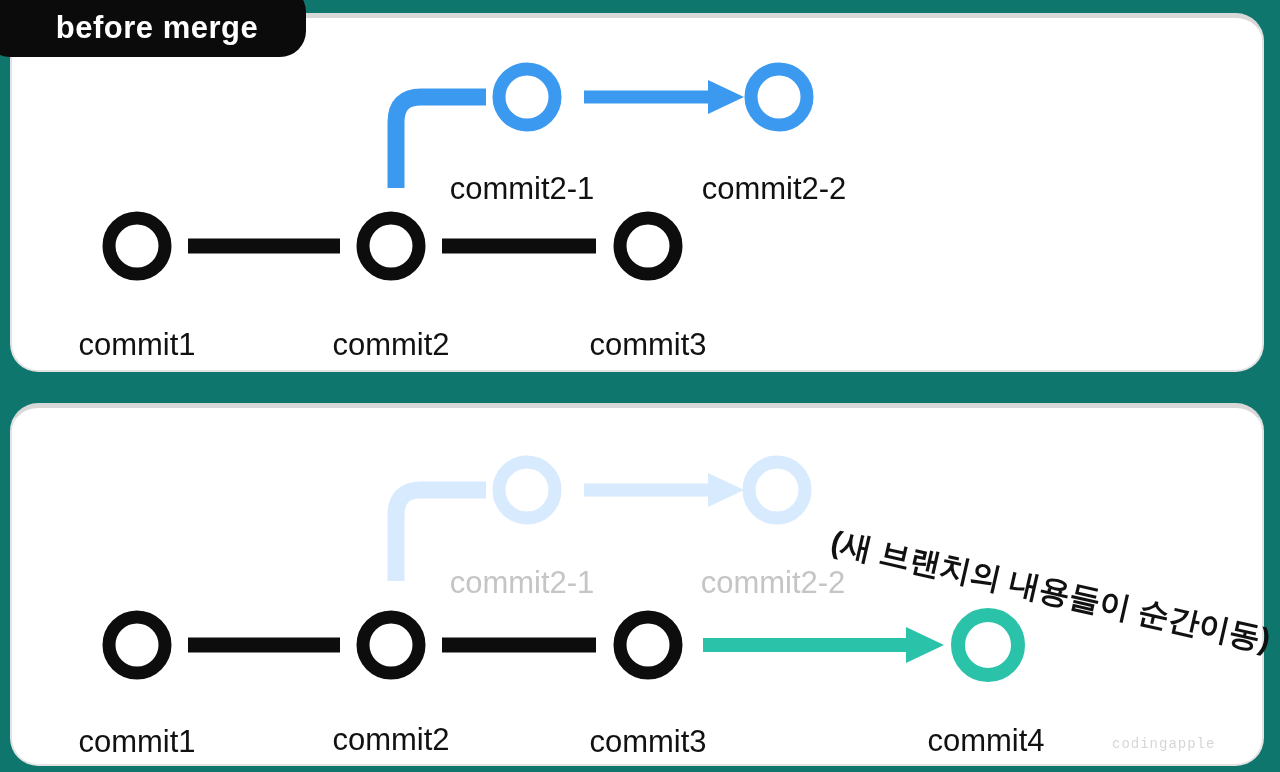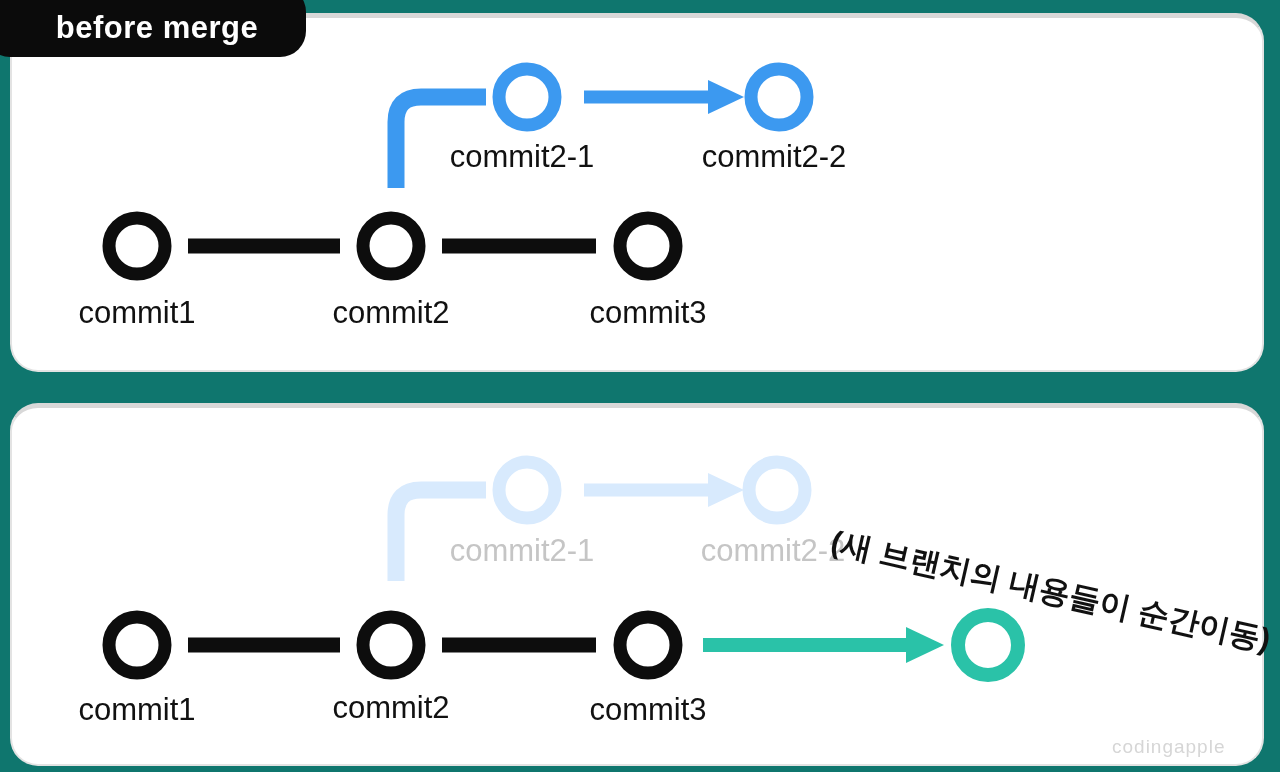--- a/index.html
+++ b/index.html
@@ -23,32 +23,32 @@
     left:-16px;top:-14px;width:322px;height:71px;background:#0b0b0b;
     border-radius:26px;padding-top:12px;padding-left:24px;
   }
   .badge-after{
     left:0px;top:402px;width:309px;height:53px;background:#2bc0a4;
     border-radius:22px;
   }
   .gfx{position:absolute;left:0;top:0;z-index:2;pointer-events:none;}
   .commit-label{
     position:absolute;transform:translate(-50%,-50%);z-index:3;
-    font-size:31px;color:#111;white-space:nowrap;
+    font-size:31px;color:#111;white-space:nowrap;margin-top:32px;
   }
   .faded-label{color:#c5c5c5;}
   .annotation{
     position:absolute;left:836px;top:521px;z-index:4;
     font-size:31px;font-weight:600;color:#111;white-space:nowrap;
     transform:rotate(12.8deg);transform-origin:left top;
   }
   .watermark{
     position:absolute;left:1112px;top:736px;z-index:3;
-    font-family:Liberation Sans, sans-serif;
-    font-size:19px;letter-spacing:1px;color:#d6d6d6;
+    font-family:Liberation Mono, monospace;
+    font-size:14px;letter-spacing:1px;color:#d6d6d6;
   }
 </style>
 </head>
 <body>
 
 <div class="stage">
 
   <div class="panel panel-before"></div>
   <div class="panel panel-after"></div>
 
@@ -92,18 +92,19 @@
   <div class="commit-label" style="left:774px;top:157px">commit2-2</div>
   <div class="commit-label" style="left:137px;top:313px">commit1</div>
   <div class="commit-label" style="left:391px;top:313px">commit2</div>
   <div class="commit-label" style="left:648px;top:313px">commit3</div>
 
   <div class="commit-label faded-label" style="left:522px;top:551px">commit2-1</div>
   <div class="commit-label faded-label" style="left:773px;top:551px">commit2-2</div>
   <div class="commit-label" style="left:137px;top:710px">commit1</div>
   <div class="commit-label" style="left:391px;top:708px">commit2</div>
   <div class="commit-label" style="left:648px;top:710px">commit3</div>
+  <div class="commit-label" style="left:986px;top:709px">commit4</div>
 
   <div class="annotation">(새 브랜치의 내용들이 순간이동)</div>
 
   <div class="watermark">codingapple</div>
 
 </div>
 
 </body></html>

